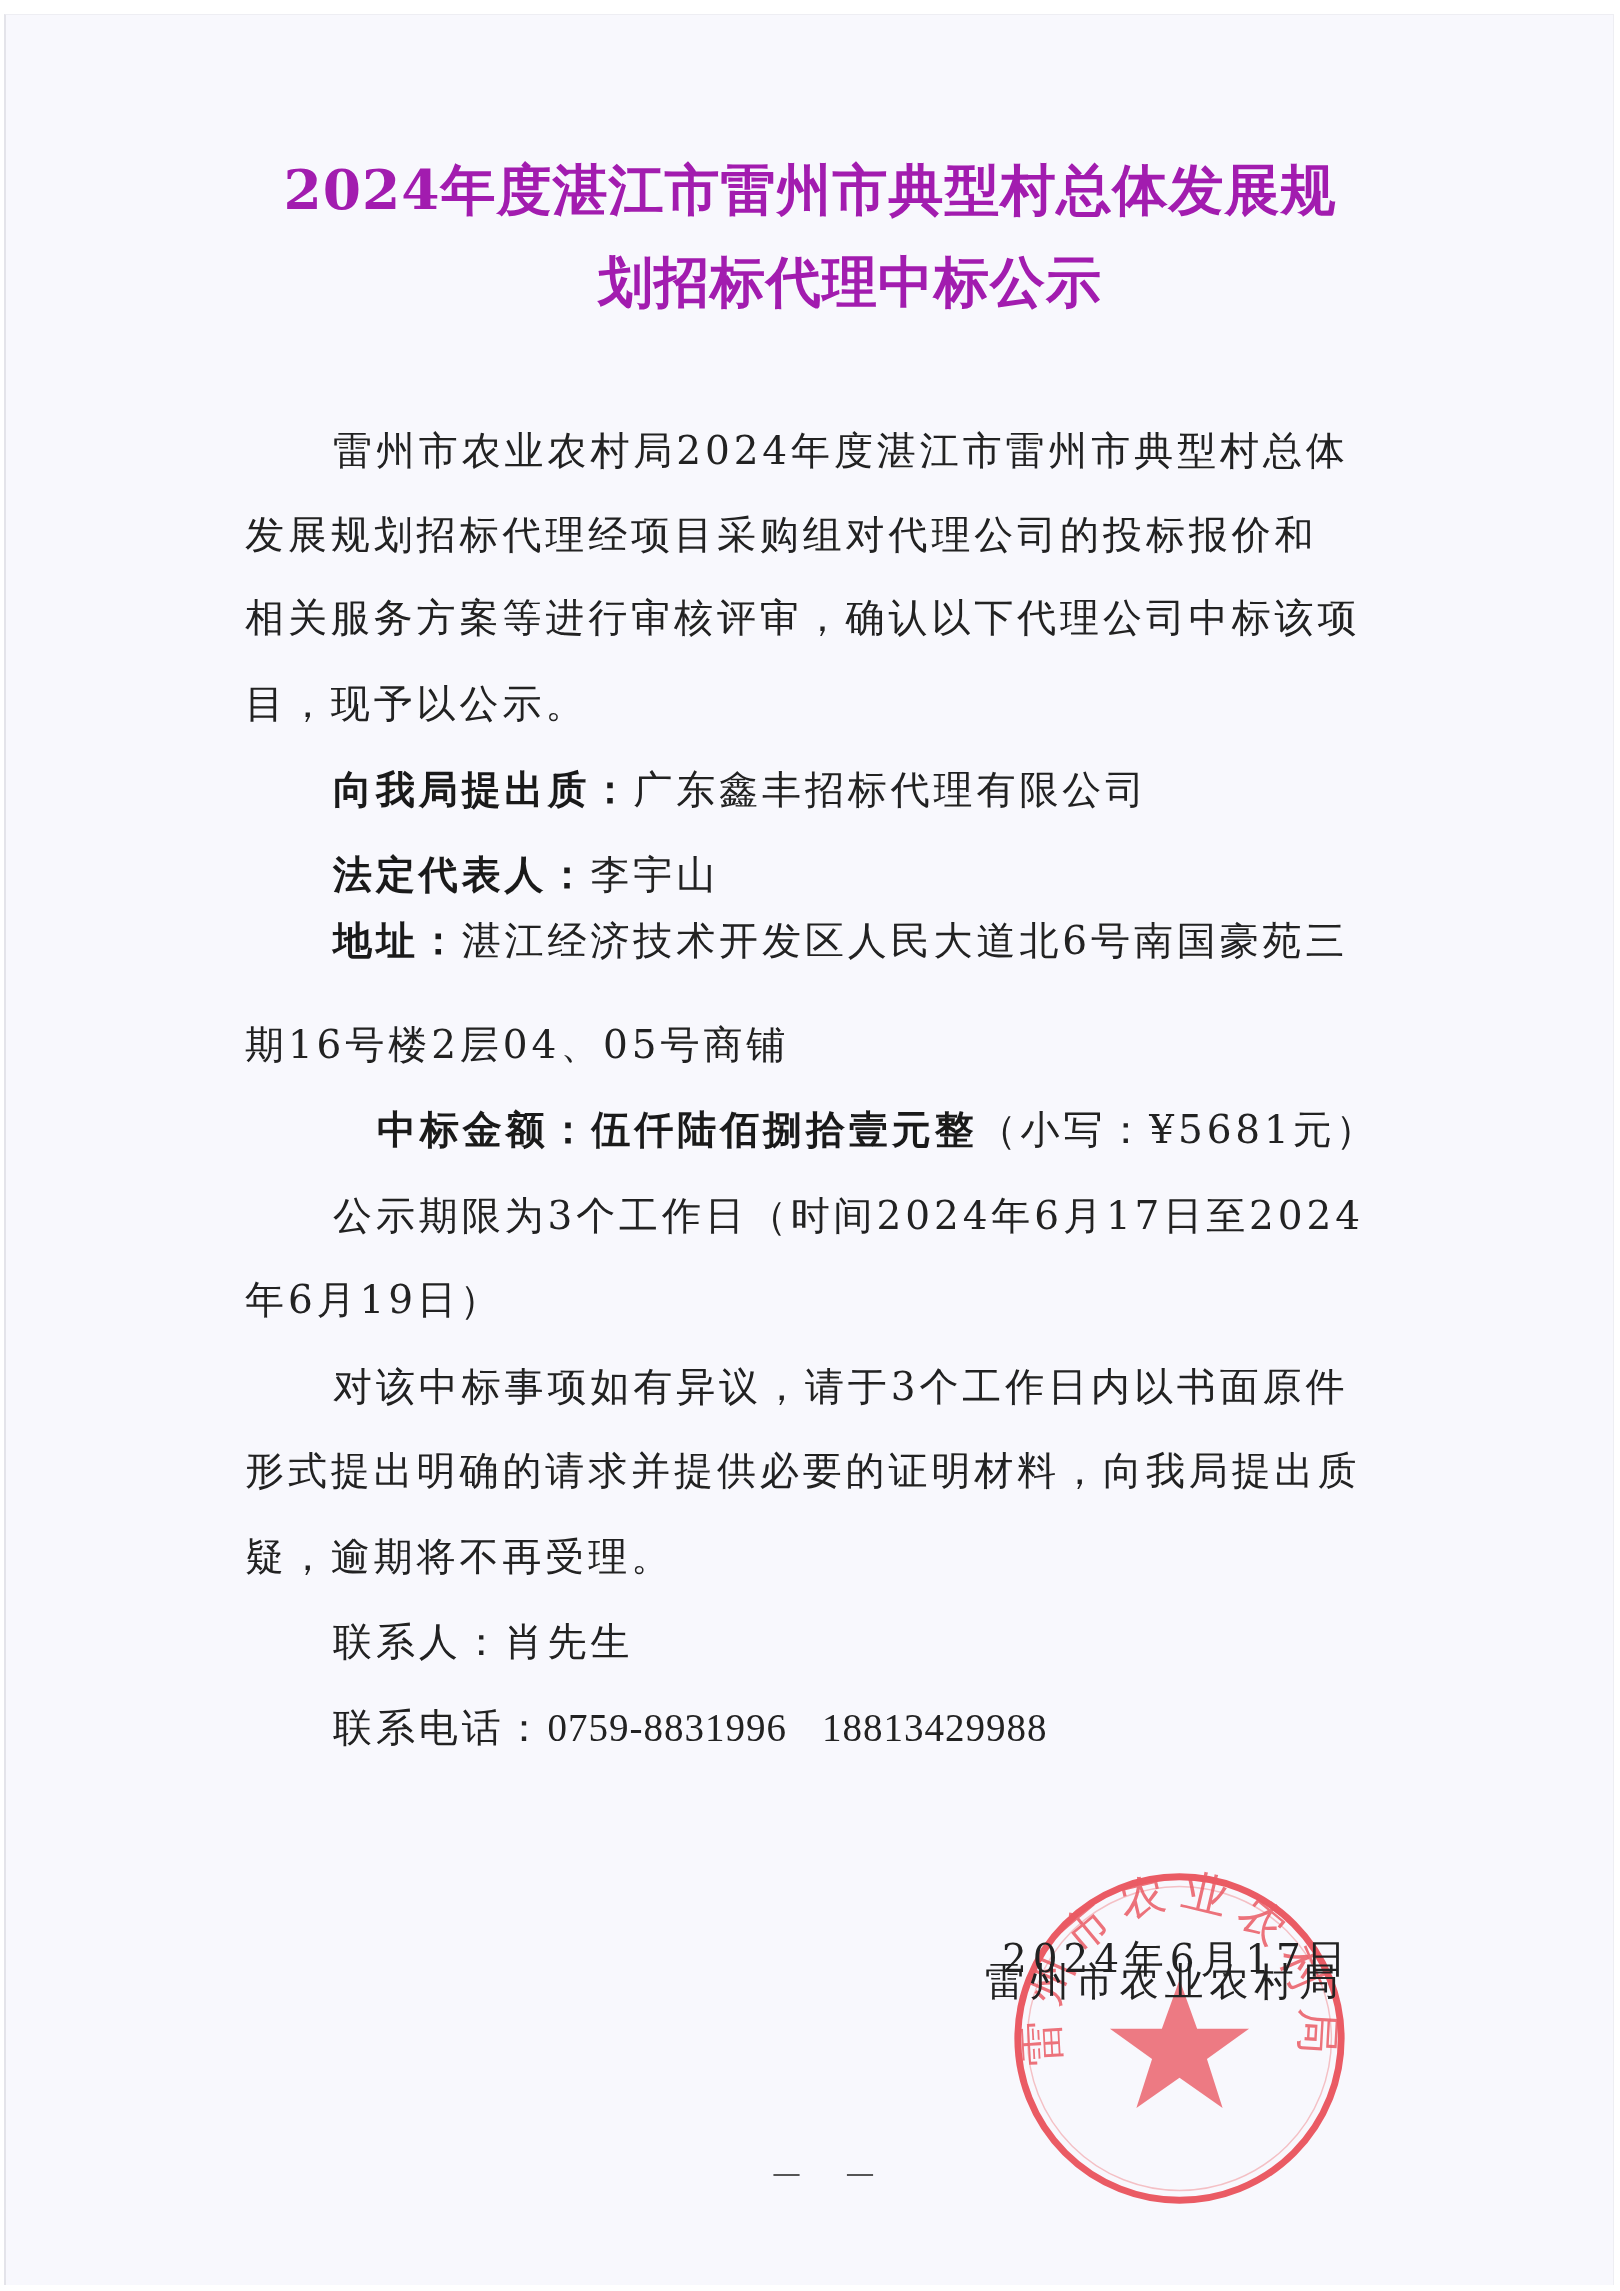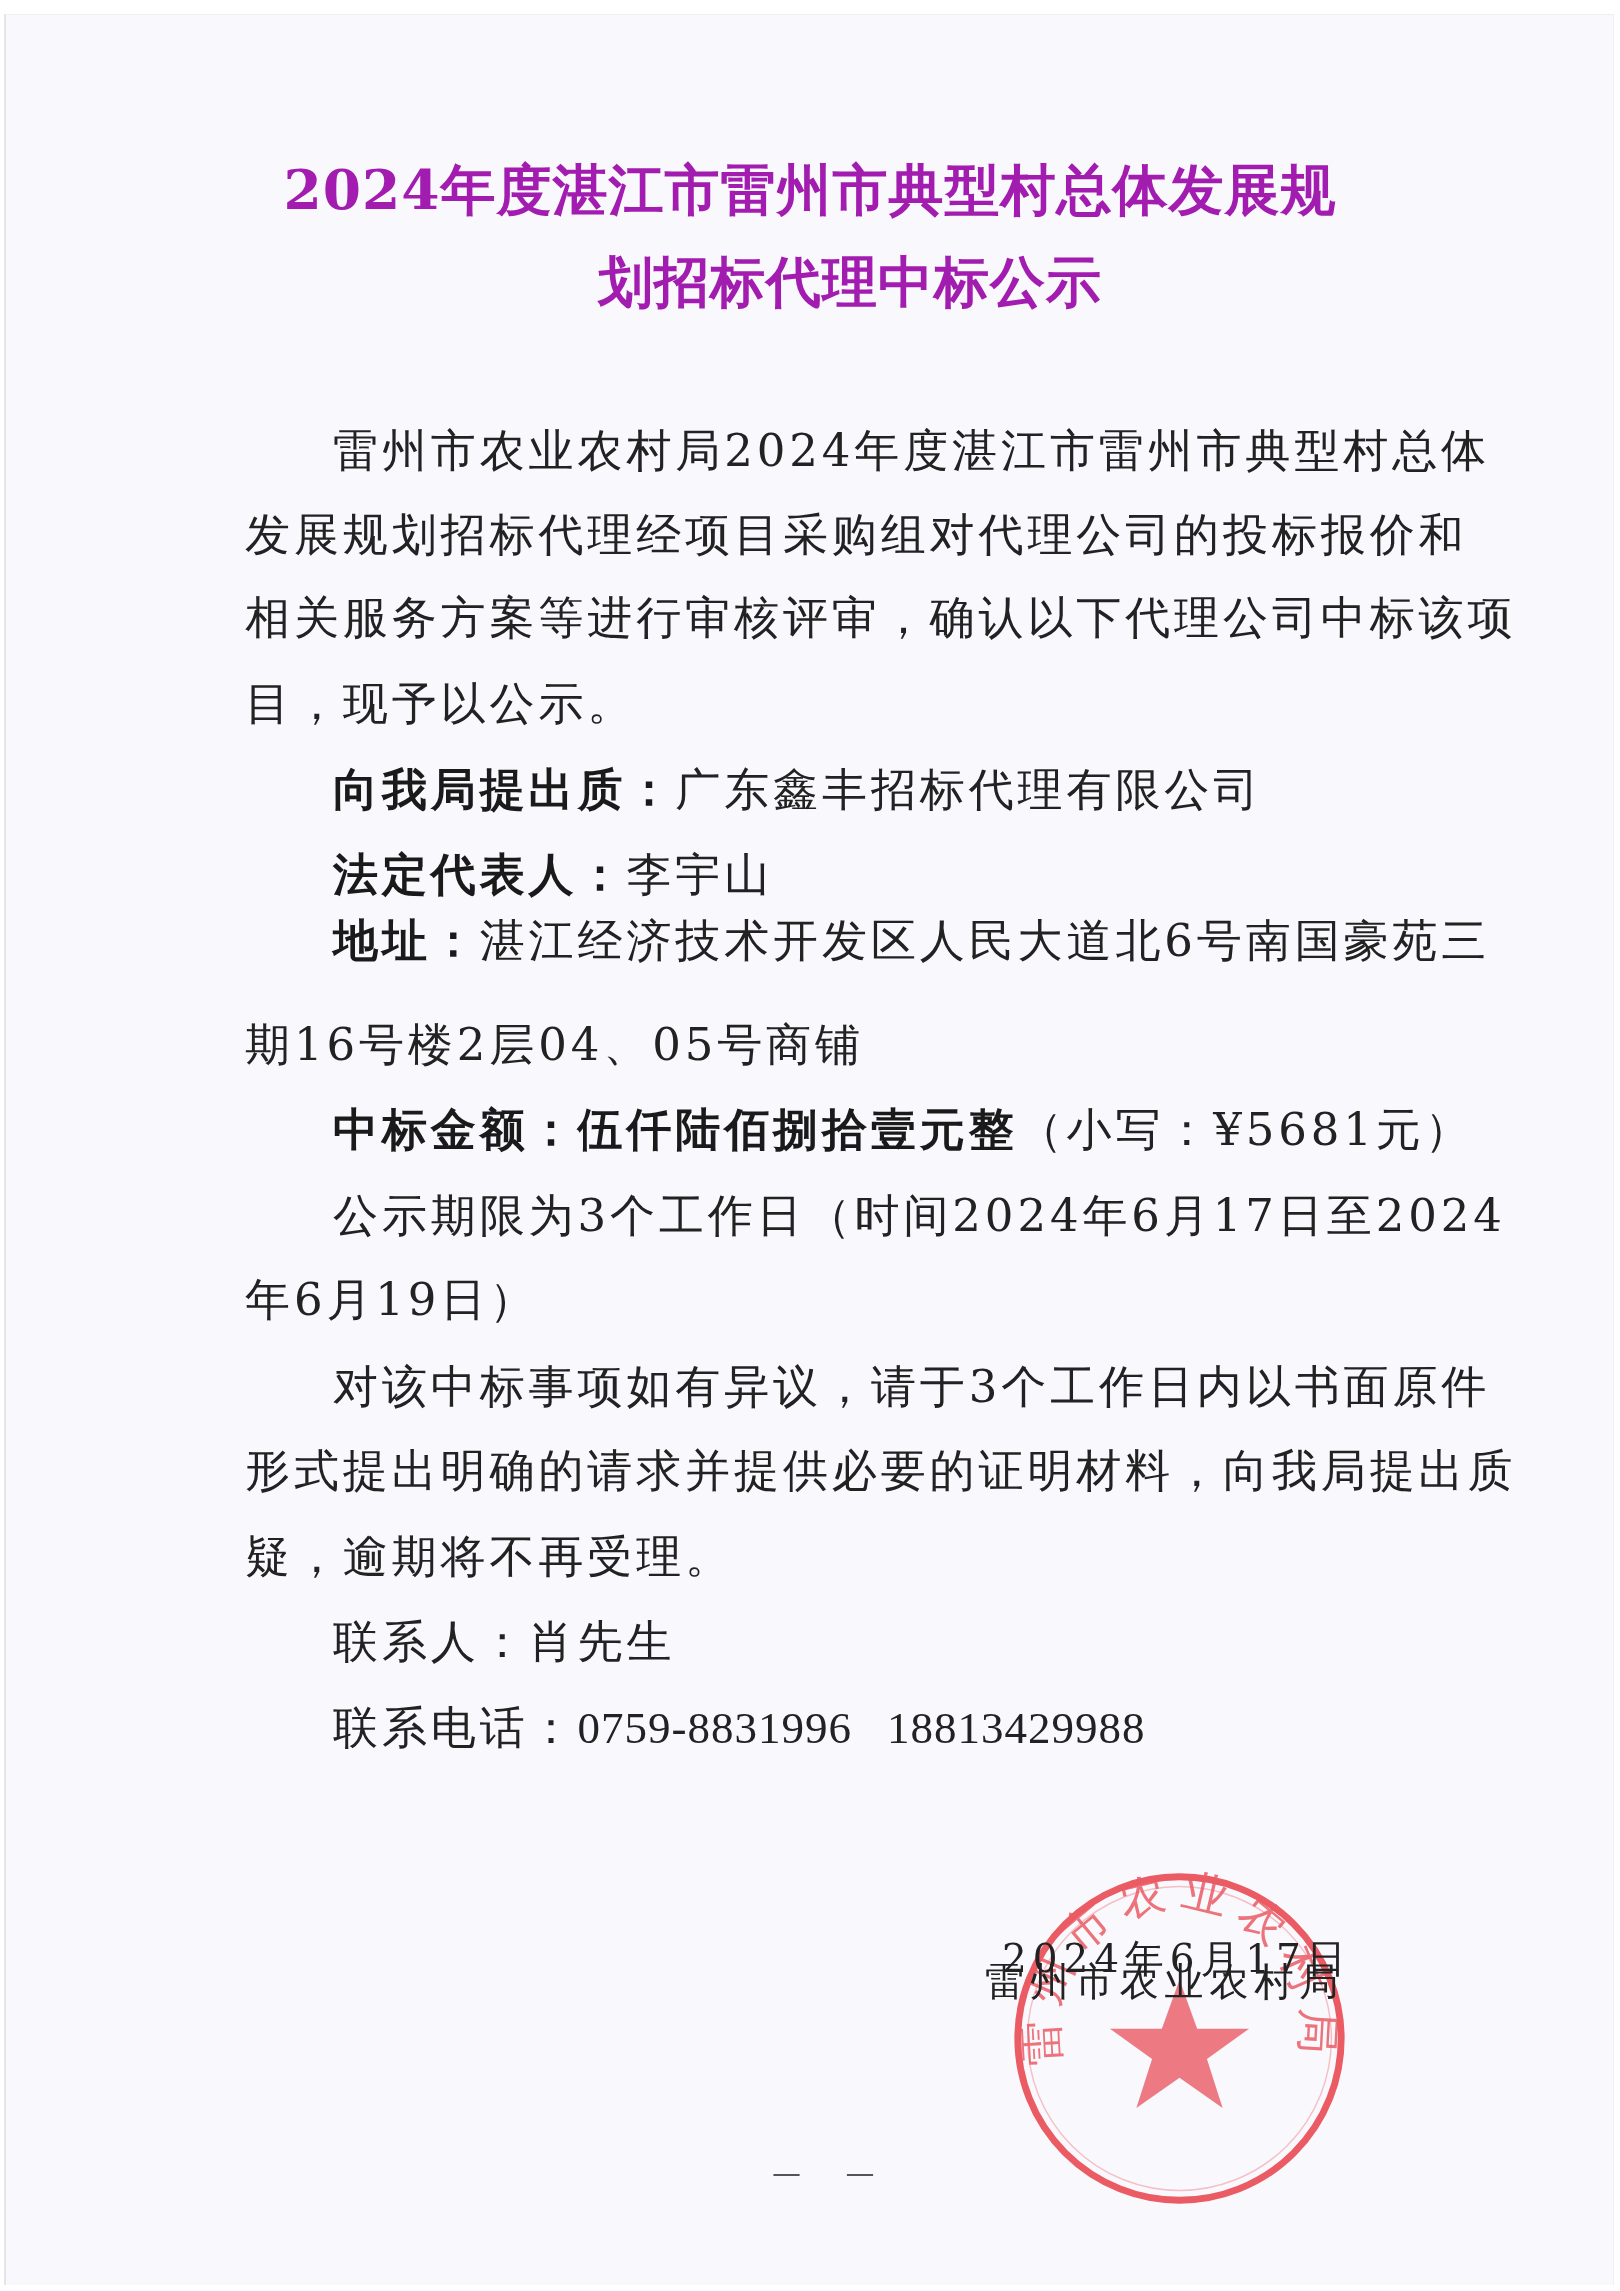--- a/index.html
+++ b/index.html
@@ -35,21 +35,21 @@
     color: #a21caf;
     letter-spacing: 1px;
     line-height: 69px;
   }
   .title.l1 { top: 155px; }
   .title.l2 { top: 247px; padding-left: 40px; }
   .line {
     position: absolute;
     white-space: nowrap;
     font-family: "DejaVu Serif", "Liberation Serif", serif;
-    font-size: 45px;
+    font-size: 39px;
     color: #222222;
     letter-spacing: 3.9px;
     height: 59px;
     line-height: 59px;
   }
   .indent { left: 333px; }
   .flush { left: 245px; }
   .bold {
     font-weight: bold;
     font-family: "DejaVu Sans", "Liberation Sans", sans-serif;
@@ -105,21 +105,21 @@
 
 <div class="line indent" style="top:845px;">
   <span class="bold">法定代表人：</span><span>李宇山</span>
 </div>
 
 <div class="line indent" style="top:911px;text-align:right;">
   <span class="bold">地址：</span><span>湛江经济技术开发区人民大道北6号南国豪苑三</span>
 </div>
 <div class="line flush" style="top:1015px;">期16号楼2层04、05号商铺</div>
 
-<div class="line indent" style="top:1100px;">
+<div class="line indent" style="top:1100px;margin-left:44px;">
   <span class="bold">中标金额：</span><span class="bold">伍仟陆佰捌拾壹元整</span><span>（小写：¥5681元）</span>
 </div>
 
 <div class="line indent" style="top:1186px;">公示期限为3个工作日（时间2024年6月17日至2024</div>
 <div class="line flush" style="top:1270px;">年6月19日）</div>
 
 <div class="line indent" style="top:1357px;">对该中标事项如有异议，请于3个工作日内以书面原件</div>
 <div class="line flush" style="top:1441px;">形式提出明确的请求并提供必要的证明材料，向我局提出质</div>
 <div class="line flush" style="top:1527px;">疑，逾期将不再受理。</div>
 

